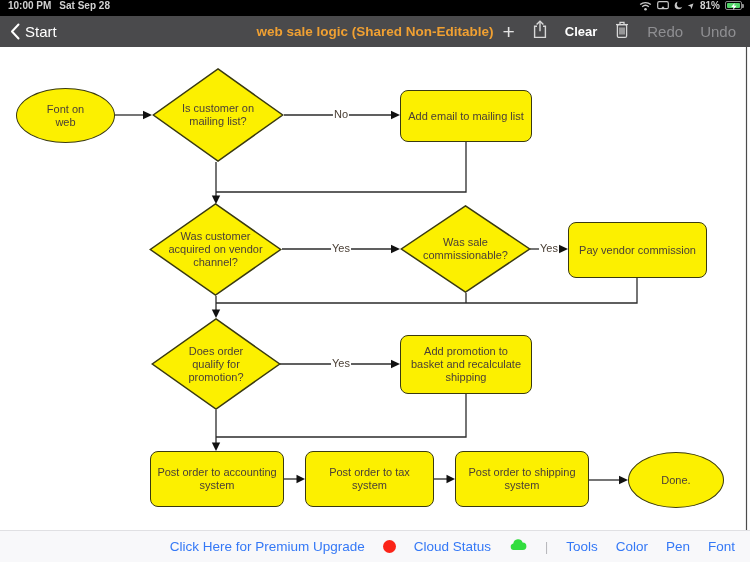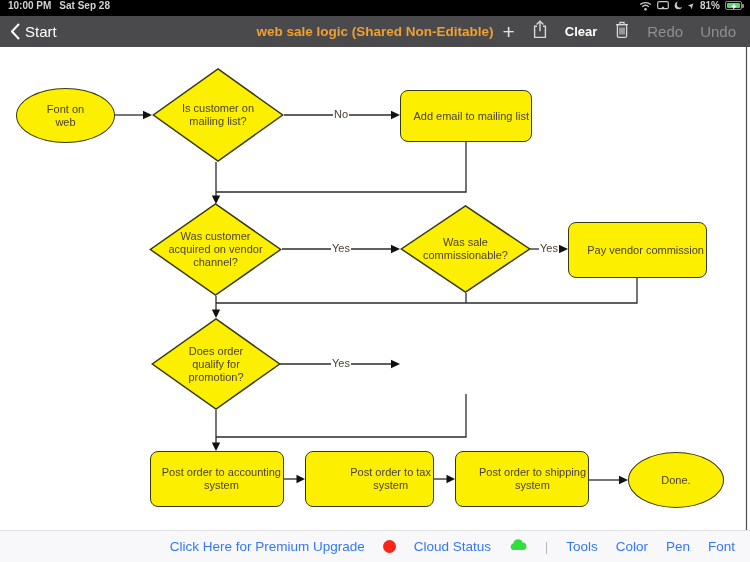--- a/index.html
+++ b/index.html
@@ -29,21 +29,21 @@
   .nav-clear { font-size:13px; font-weight:bold; color:#fff; }
   .nav-disabled { font-size:15px; color:#8f8f92; }
 
   
   #canvas { position:absolute; left:0; top:47px; width:750px; height:483px; background:#ffffff; }
   #connectors { position:absolute; left:0; top:0; width:750px; height:483px; }
 
   .node { position:absolute; display:flex; align-items:center; justify-content:center; text-align:center; }
   .nlabel { position:relative; z-index:2; white-space:pre-line; font-size:11px; line-height:13px;
     color:#4b4036; padding:0 2px; }
-  .rectnode { background:var(--shape-fill,#fcf000); border:1.5px solid var(--shape-border,#3a3a10); border-radius:8px;justify-content:flex-end; }
+  .rectnode { background:var(--shape-fill,#fcf000); border:1.5px solid var(--shape-border,#3a3a10); border-radius:8px; }
   .ellipsenode { background:var(--shape-fill,#fcf000); border:1.5px solid var(--shape-border,#3a3a10); border-radius:50%; }
   .diamondnode { background:transparent; }
   .dshape { position:absolute; left:0; top:0; width:100%; height:100%; z-index:1; }
   .dshape polygon { fill:var(--shape-fill,#fcf000); stroke:var(--shape-border,#3a3a10); stroke-width:1.5; vector-effect:non-scaling-stroke; }
 
   .edge-label { position:absolute; transform:translate(-50%,-55%); font-size:11px; color:#4b4036;
     background:#fff; padding:0 1px; z-index:3; }
 
   
   #bottombar { position:absolute; left:0; top:530px; width:750px; height:32px; background:#f8f8fa;
@@ -198,20 +198,25 @@
 
     <div class="node diamondnode" style="left:151px;top:271px;width:130px;height:92px">
       <svg class="dshape" viewBox="0 0 100 100" preserveAspectRatio="none">
           <polygon points="50,1 99,50 50,99 1,50"></polygon>
         </svg>
       <span class="nlabel">Does order
 qualify for
 promotion?</span>
     </div>
 
+    <div class="node rectnode" style="left:400px;top:288px;width:132px;height:59px">
+      <span class="nlabel">Add promotion to
+basket and recalculate
+shipping</span>
+    </div>
 
     <div class="node rectnode" style="left:150px;top:404px;width:134px;height:56px">
       <span class="nlabel">Post order to accounting
 system</span>
     </div>
 
     <div class="node rectnode" style="left:305px;top:404px;width:129px;height:56px">
       <span class="nlabel">Post order to tax
 system</span>
     </div>

